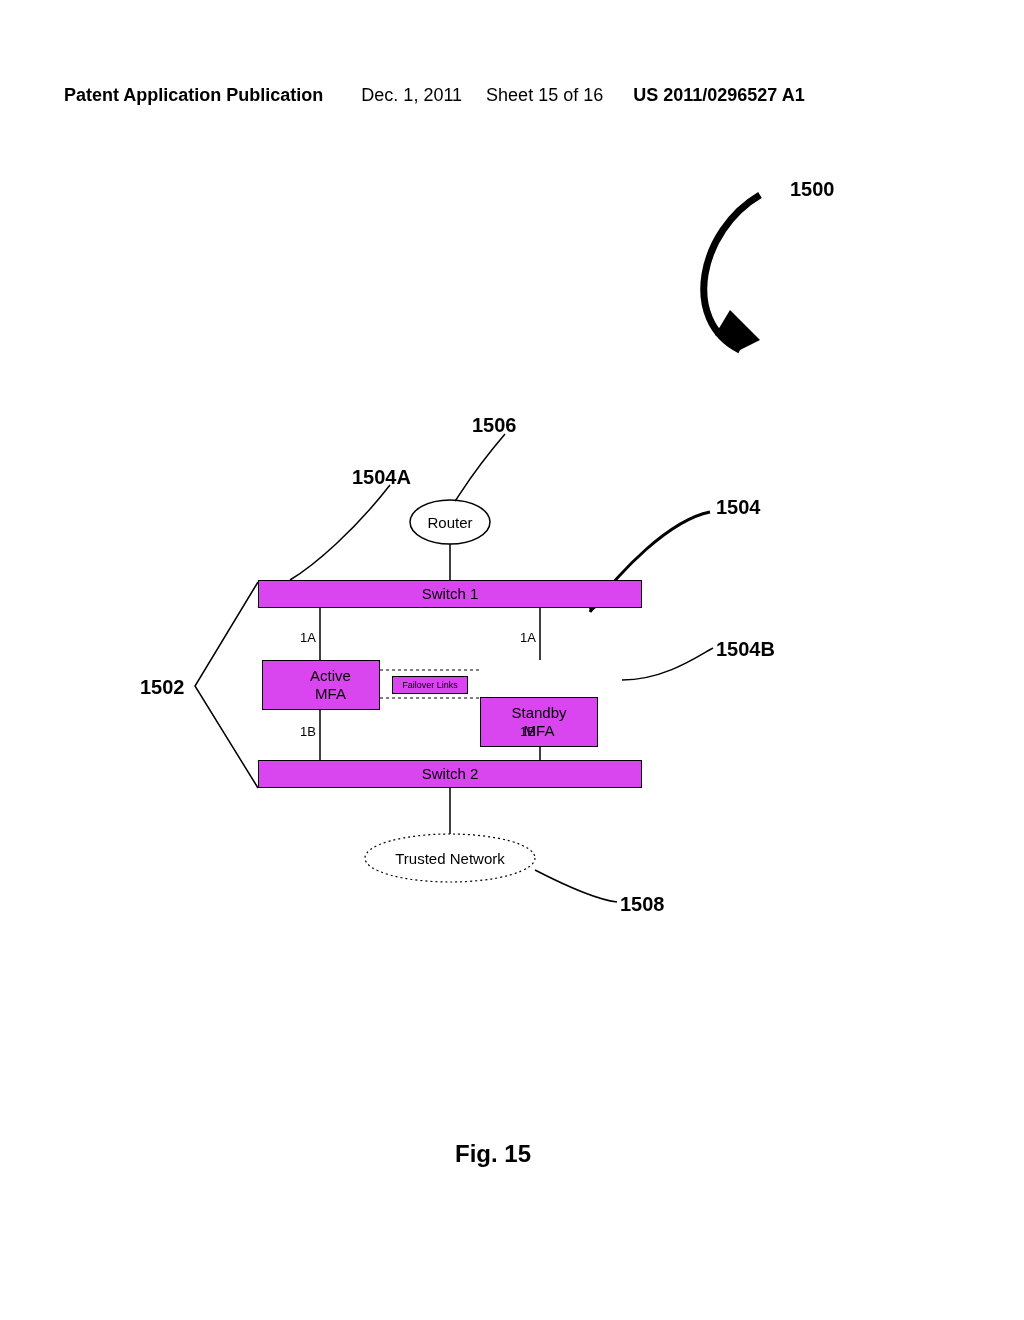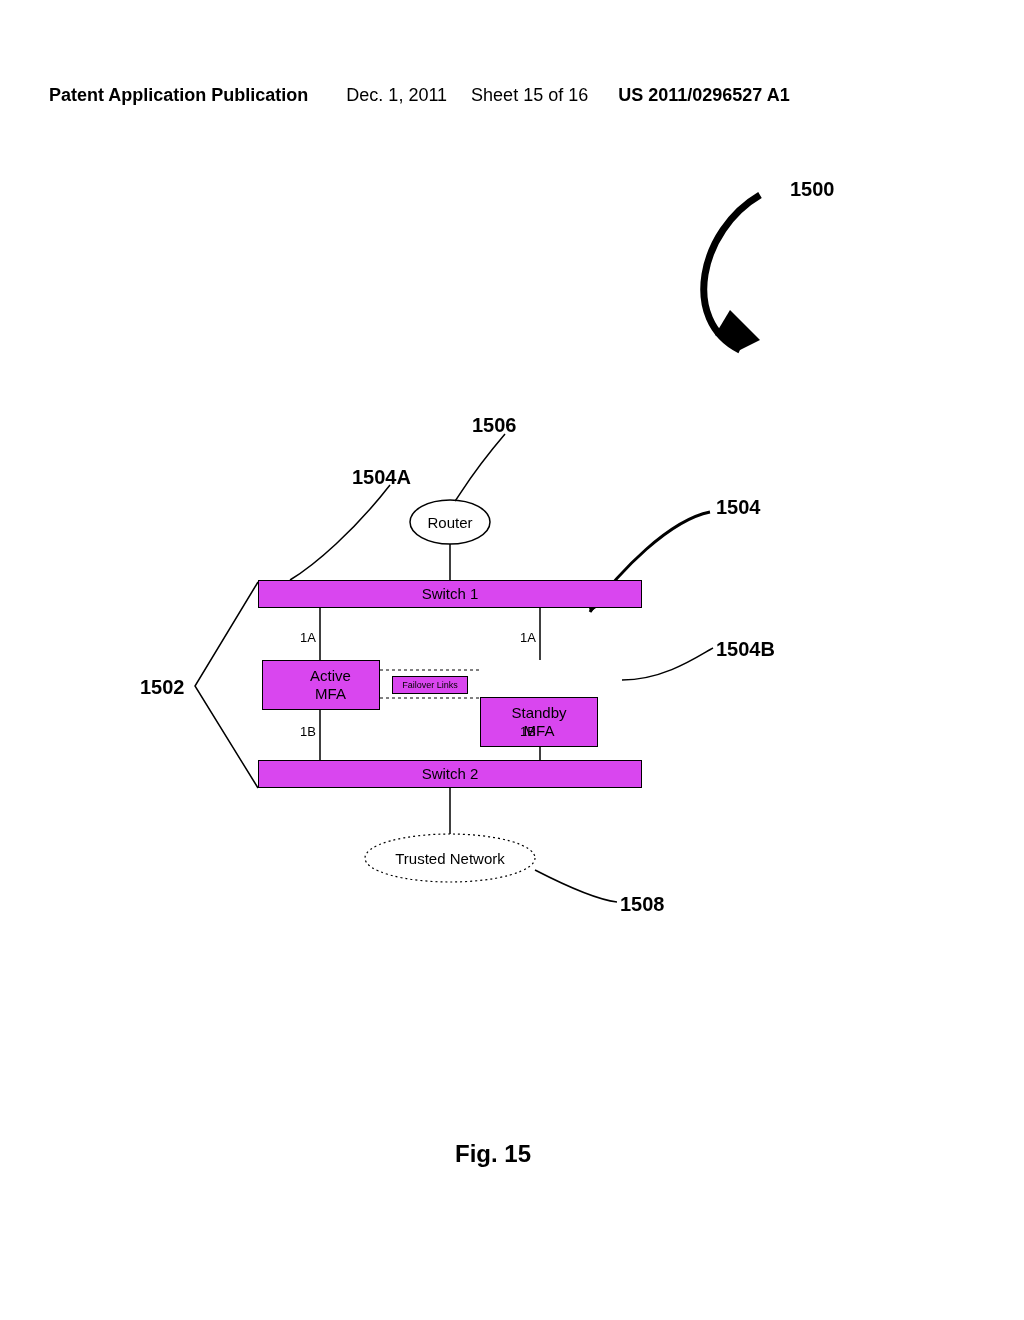--- a/index.html
+++ b/index.html
@@ -8,21 +8,21 @@
     background: #fff;
     width: 1024px;
     height: 1320px;
     position: relative;
   }
   .header {
     position: absolute;
     top: 85px;
     left: 0;
     width: 876px;
-    padding: 0 49px;
+    padding: 0 64px;
     display: flex;
     font-size: 18px;
   }
   .header .pub { font-weight: bold; }
   .header .date { margin-left: 38px; }
   .header .sheet { margin-left: 24px; }
   .header .pubnum { margin-left: 30px; font-weight: bold; }
 
   .diagram-area {
     position: absolute;

